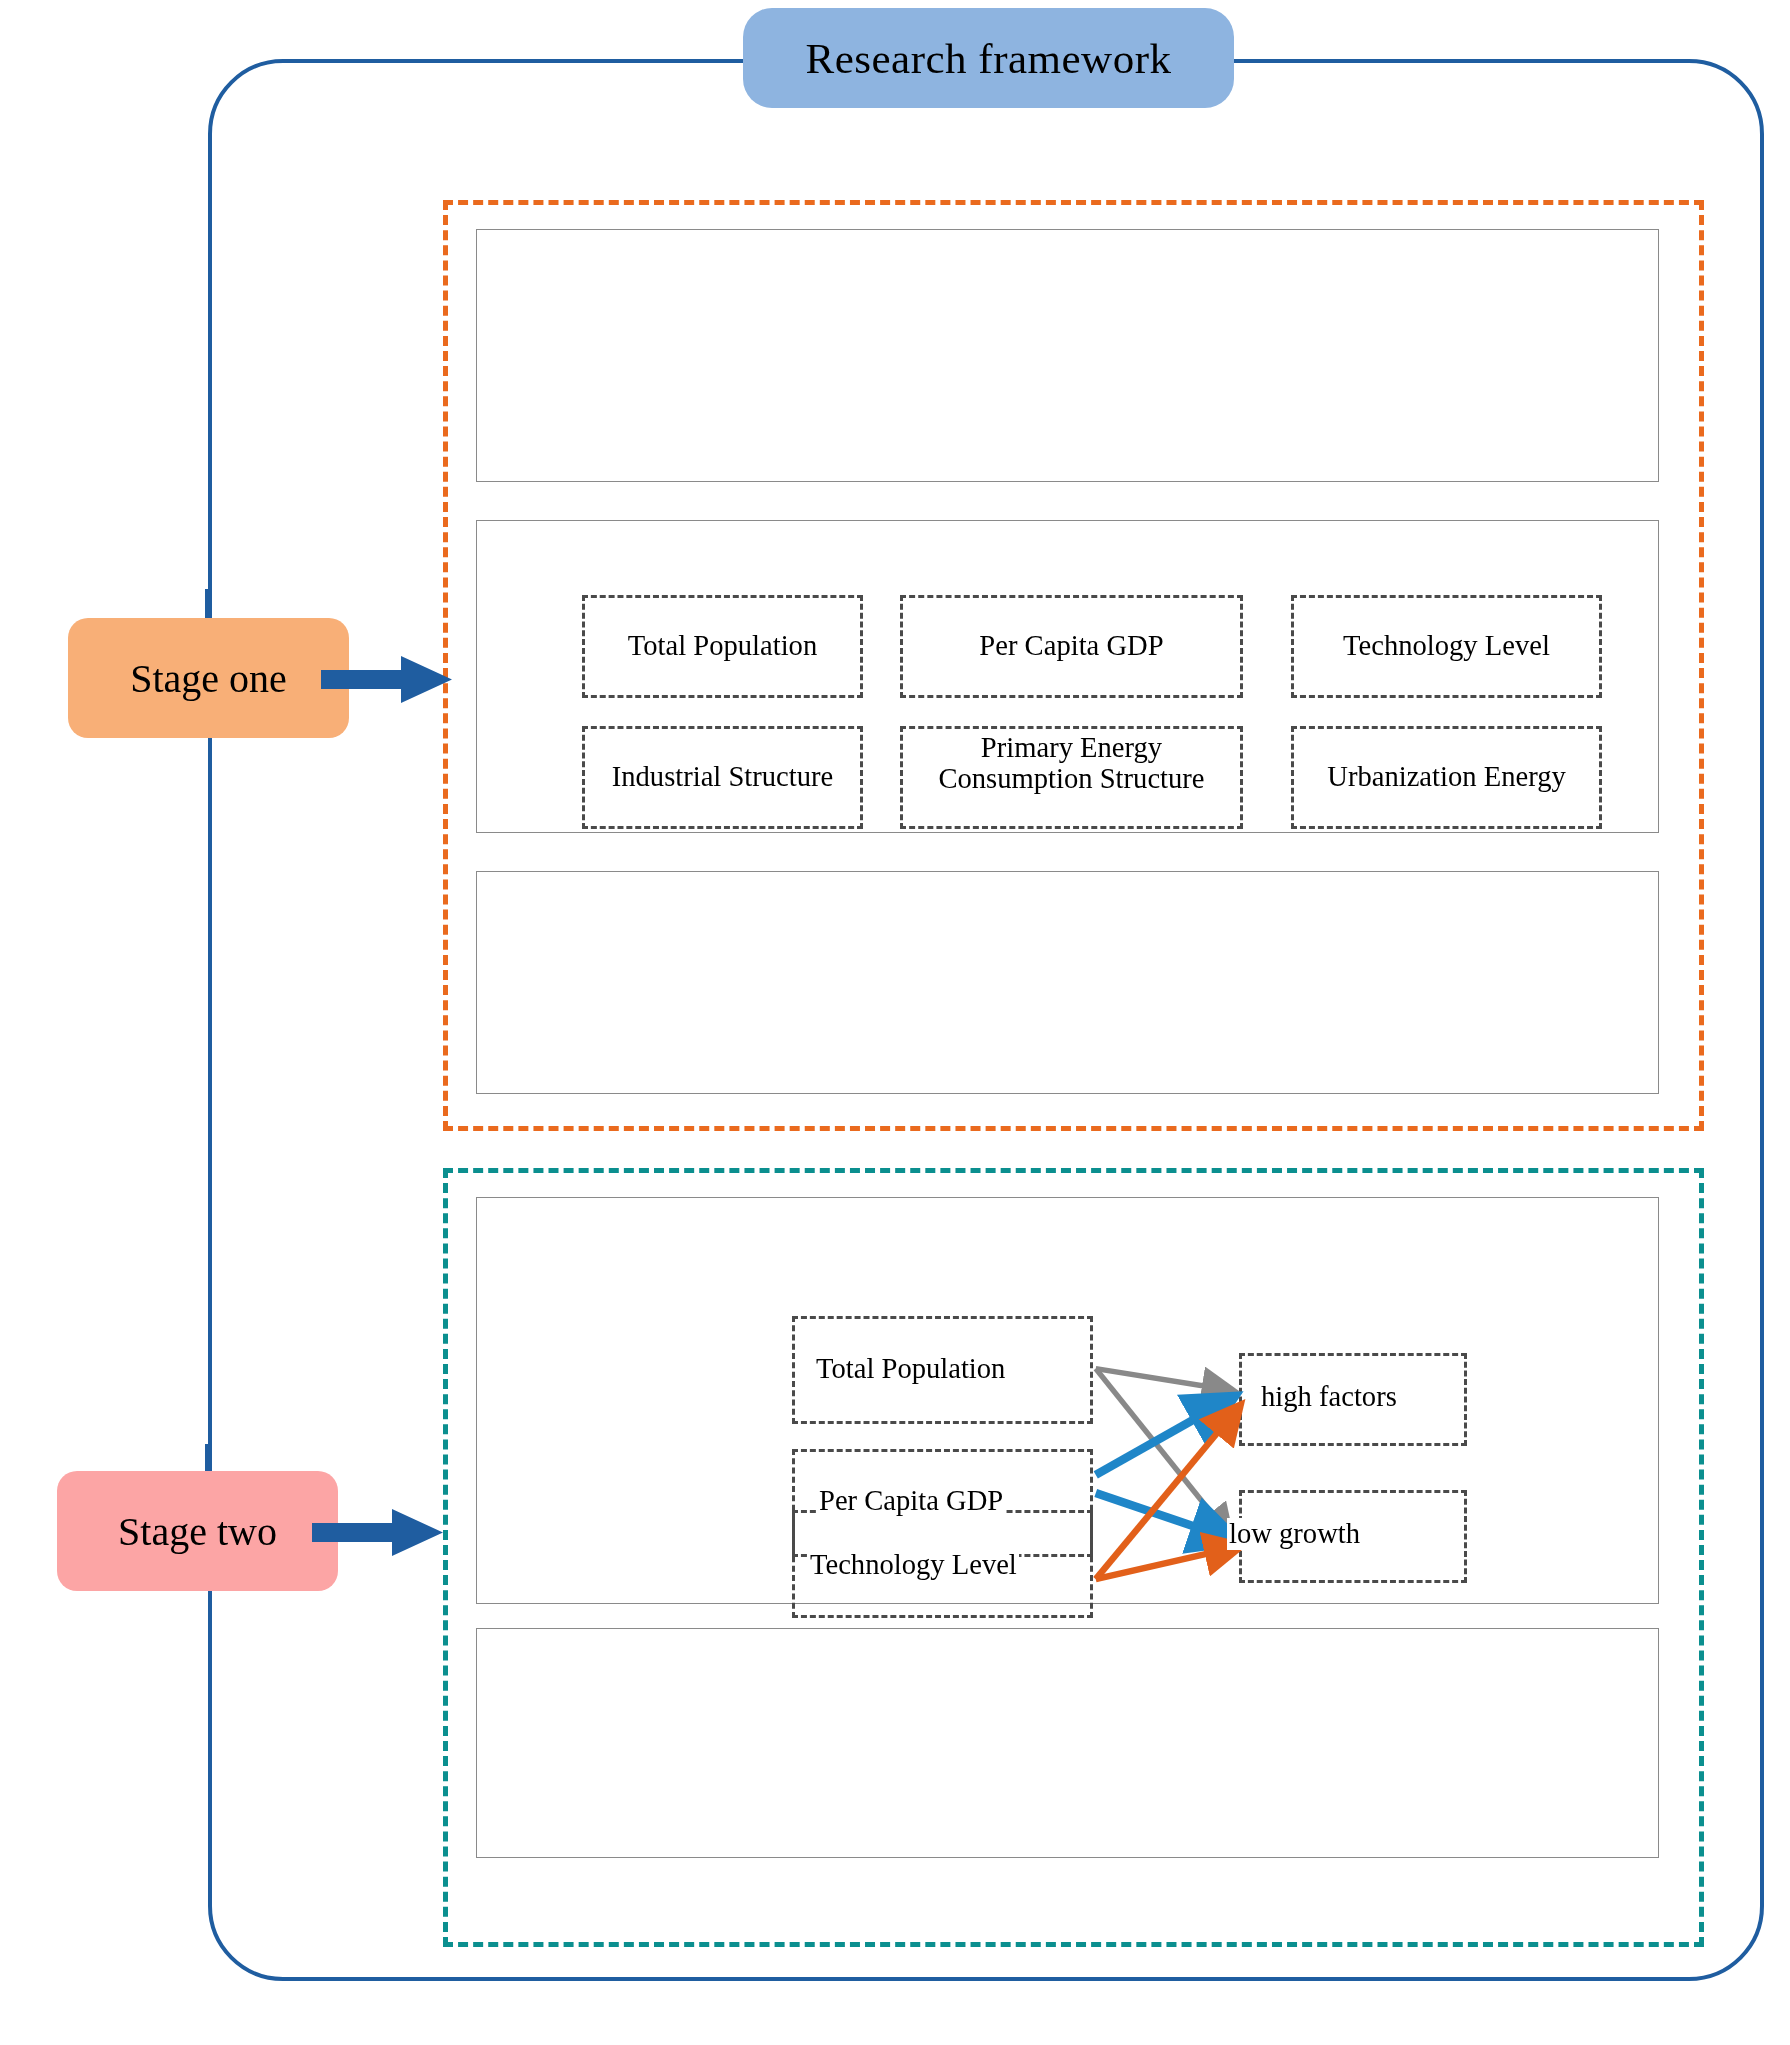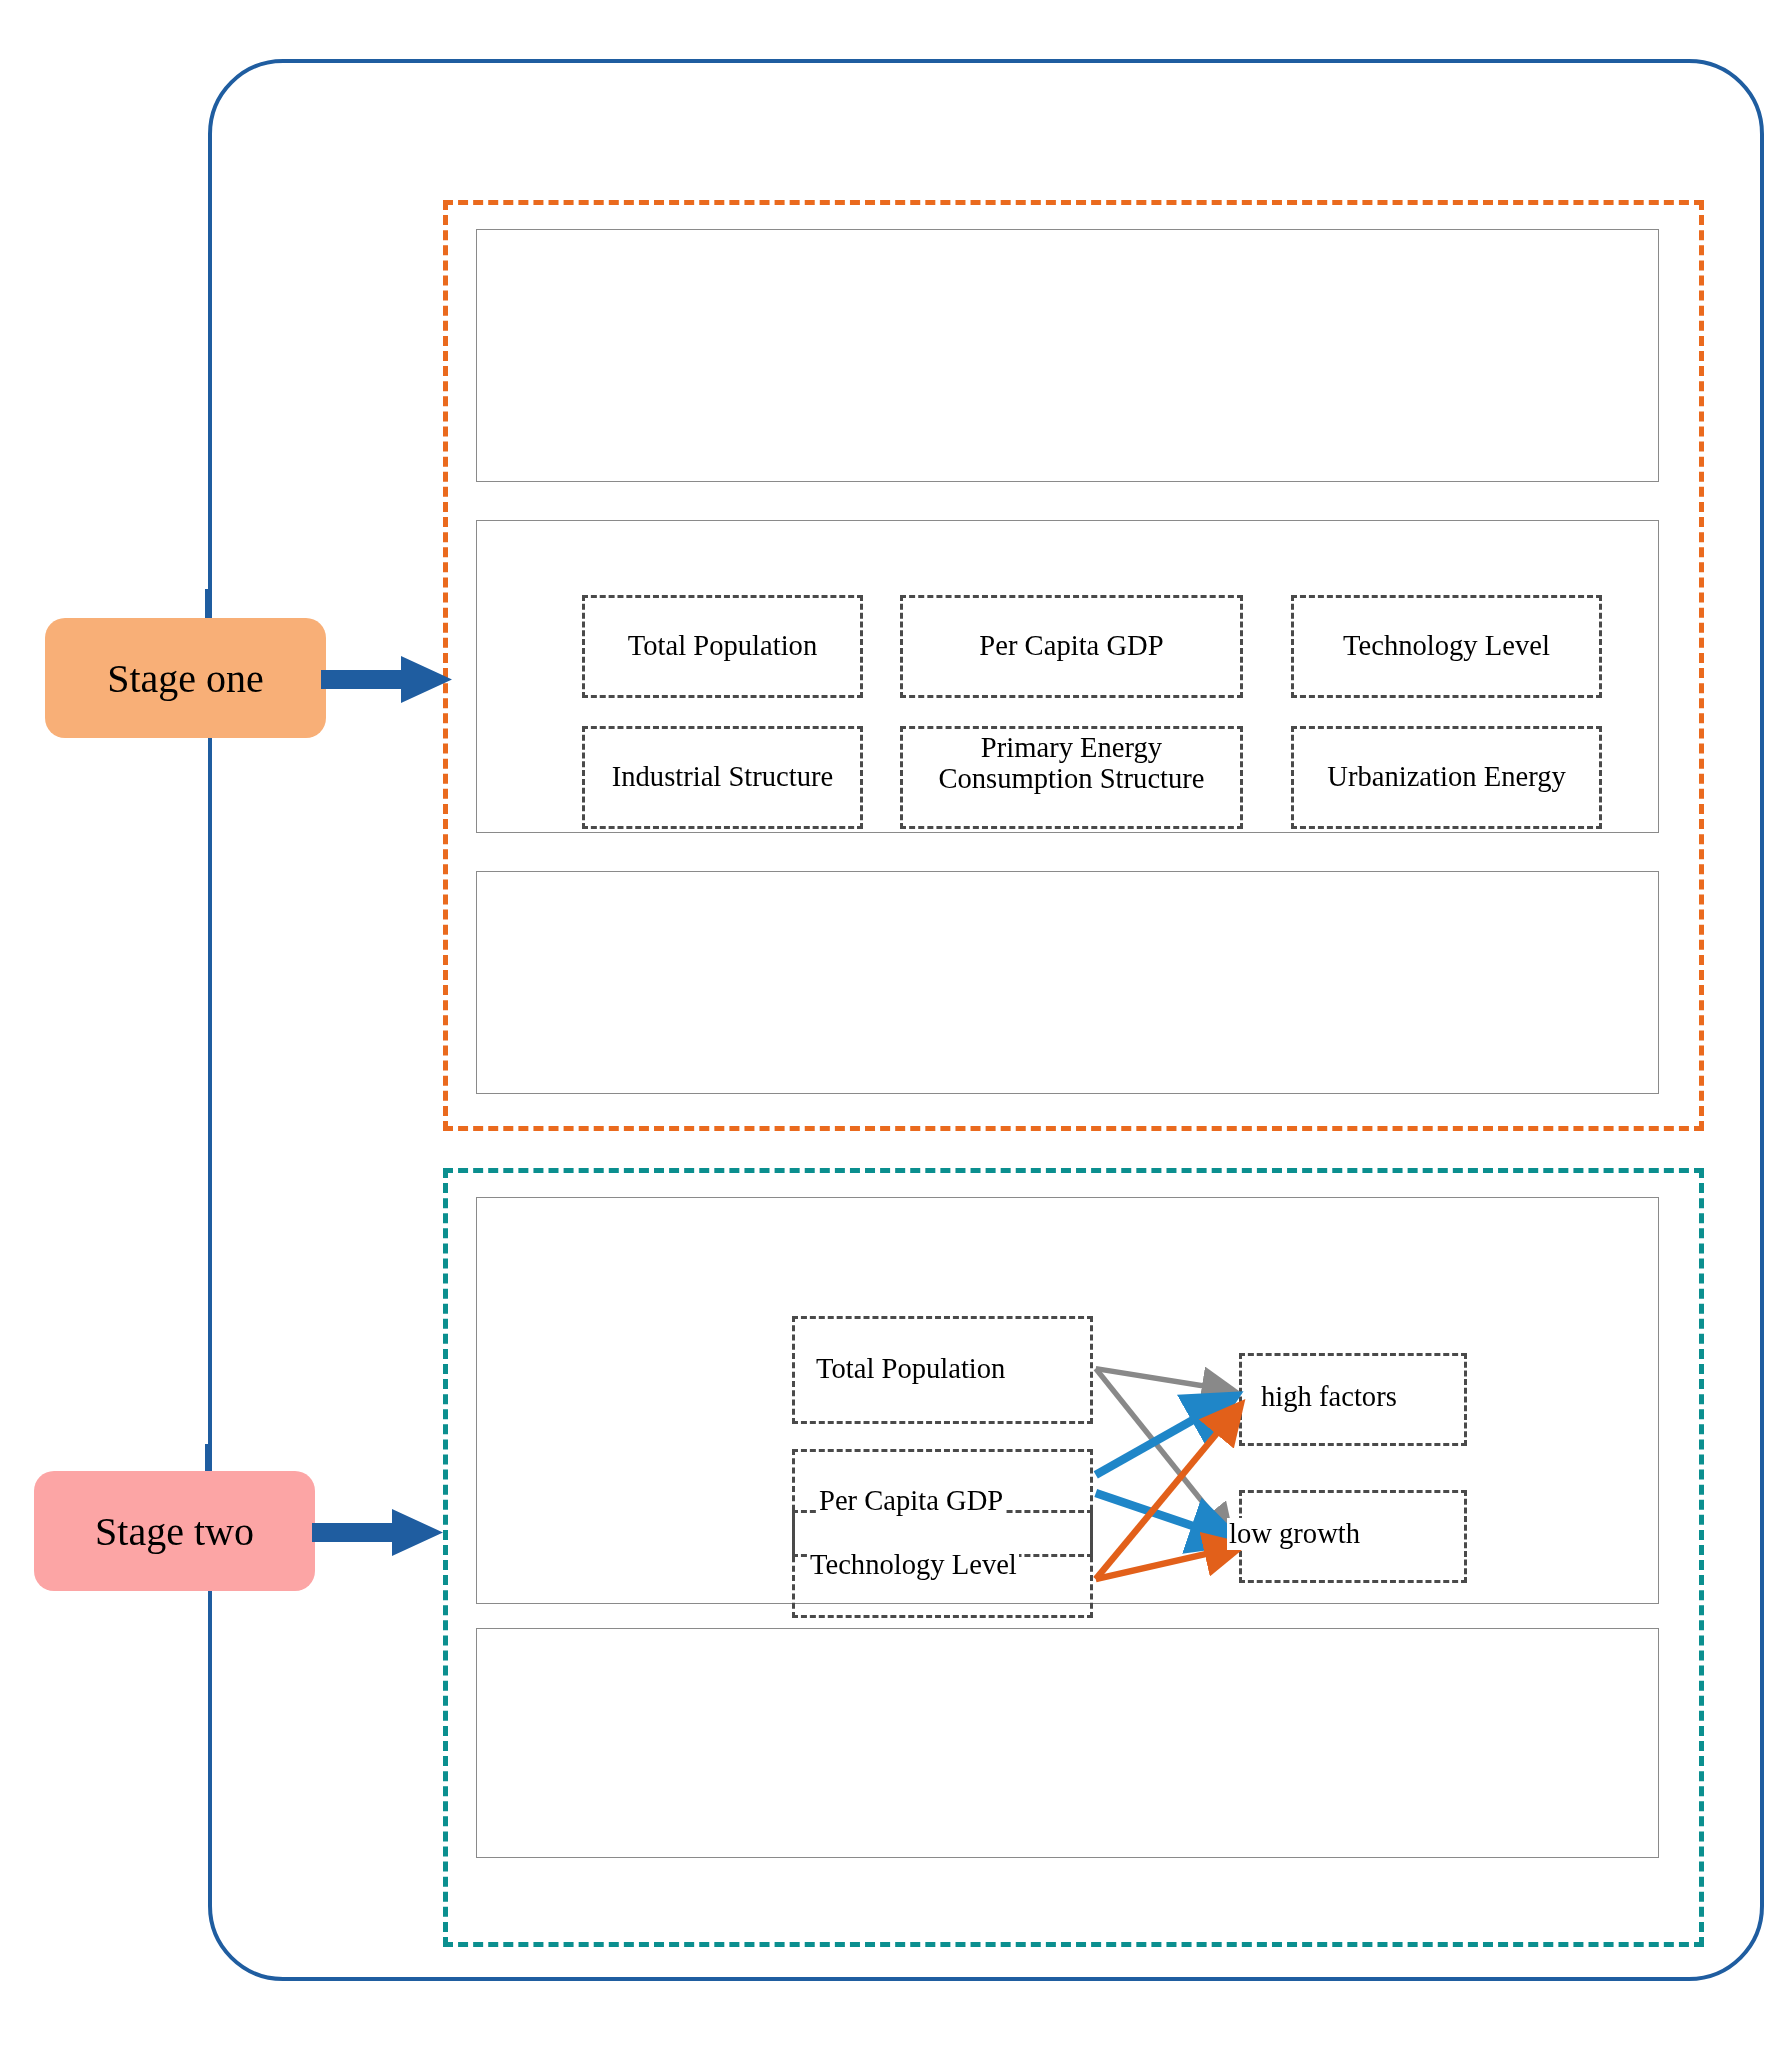--- a/index.html
+++ b/index.html
@@ -19,21 +19,21 @@
   .title-pill{
     position:absolute;left:743px;top:8px;width:491px;height:100px;
     background:#8EB4E0;border-radius:29px;
     display:flex;align-items:center;justify-content:center;
     font-size:43px;letter-spacing:0.5px;z-index:6;
   }
 
   
   .stage-pill{
     position:absolute;width:281px;height:120px;border-radius:20px;
-    display:flex;align-items:center;justify-content:center;font-size:40px;z-index:6;
+    display:flex;align-items:center;justify-content:center;font-size:40px;z-index:6;margin-left:23px;
   }
   .stage-one{left:45px;top:618px;background:#F8AF77;}
   .stage-two{left:34px;top:1471px;background:#fca5a5;}
 
   
   .stub{position:absolute;background:#1F5DA0;z-index:4;}
   .stub-one{left:205px;top:589px;width:5.5px;height:30px;}
   .stub-two{left:205px;top:1444px;width:5.5px;height:28px;}
 
   
@@ -77,20 +77,23 @@
 
   svg.arrows{position:absolute;left:0;top:0;overflow:visible;z-index:5;}
 </style>
 </head>
 <body>
 
 <div id="stage">
 
   <div class="outer-frame"></div>
 
+  <div class="title-pill">
+    <span>Research framework</span>
+  </div>
 
   <div class="stub stub-one"></div>
   <div class="stage-pill stage-one">
     <span>Stage one</span>
   </div>
   <svg class="block-arrow" style="left:321px;top:652px;width:135px;height:55px;" viewBox="0 0 270 110">
     <path d="M0,36 L160,36 L160,8 L262,55 L160,102 L160,74 L0,74 Z" fill="#1F5DA0"></path>
   </svg>
 
   <div class="stub stub-two"></div>

